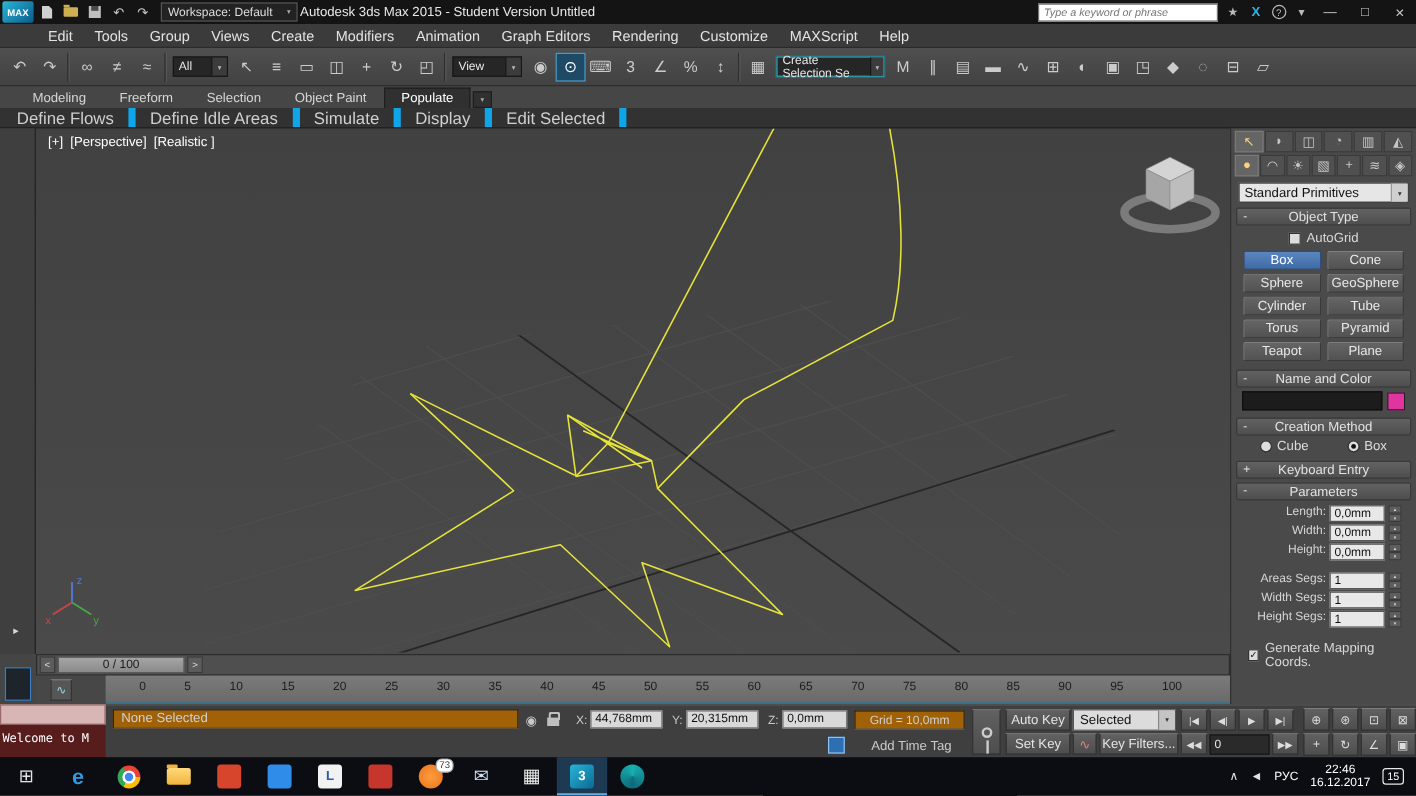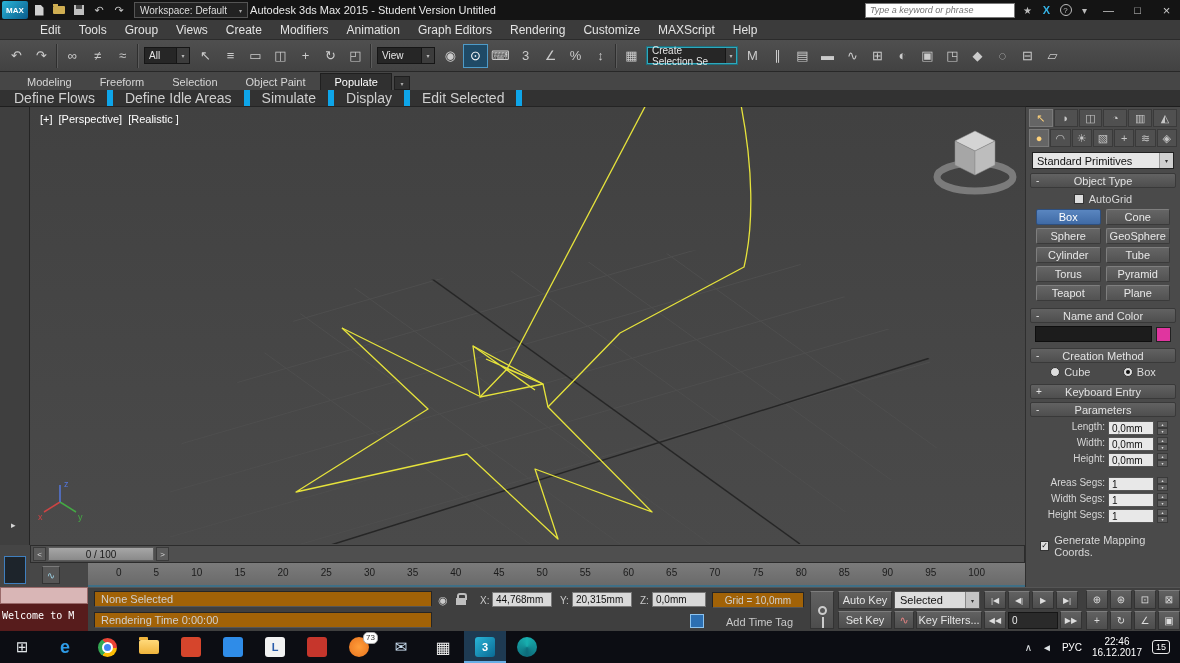--- a/index.html
+++ b/index.html
@@ -532,21 +532,20 @@
     <span class="tick">75</span>
     <span class="tick">80</span>
     <span class="tick">85</span>
     <span class="tick">90</span>
     <span class="tick">95</span>
     <span class="tick">100</span>
   </div>
 
 <div id="statusbar">
   <div class="sfield" id="f-none" style="left:94px;top:3px;width:338px;">None Selected</div>
-  <div class="sfield" id="f-rtime" style="left:94px;top:24px;width:338px;">Rendering Time  0:00:00</div>
 
   <span class="slabel" style="left:438px;top:6px;font-size:11px;">◉</span>
   <span class="mini-lock" style="left:456px;top:10px;"></span>
 
   <span class="slabel" style="left:480px;top:7px;">X:</span>
   <div class="lightfield" style="left:492px;top:4px;width:60px;">44,768mm</div>
   <span class="slabel" style="left:560px;top:7px;">Y:</span>
   <div class="lightfield" style="left:572px;top:4px;width:60px;">20,315mm</div>
   <span class="slabel" style="left:640px;top:7px;">Z:</span>
   <div class="lightfield" style="left:652px;top:4px;width:54px;">0,0mm</div>

